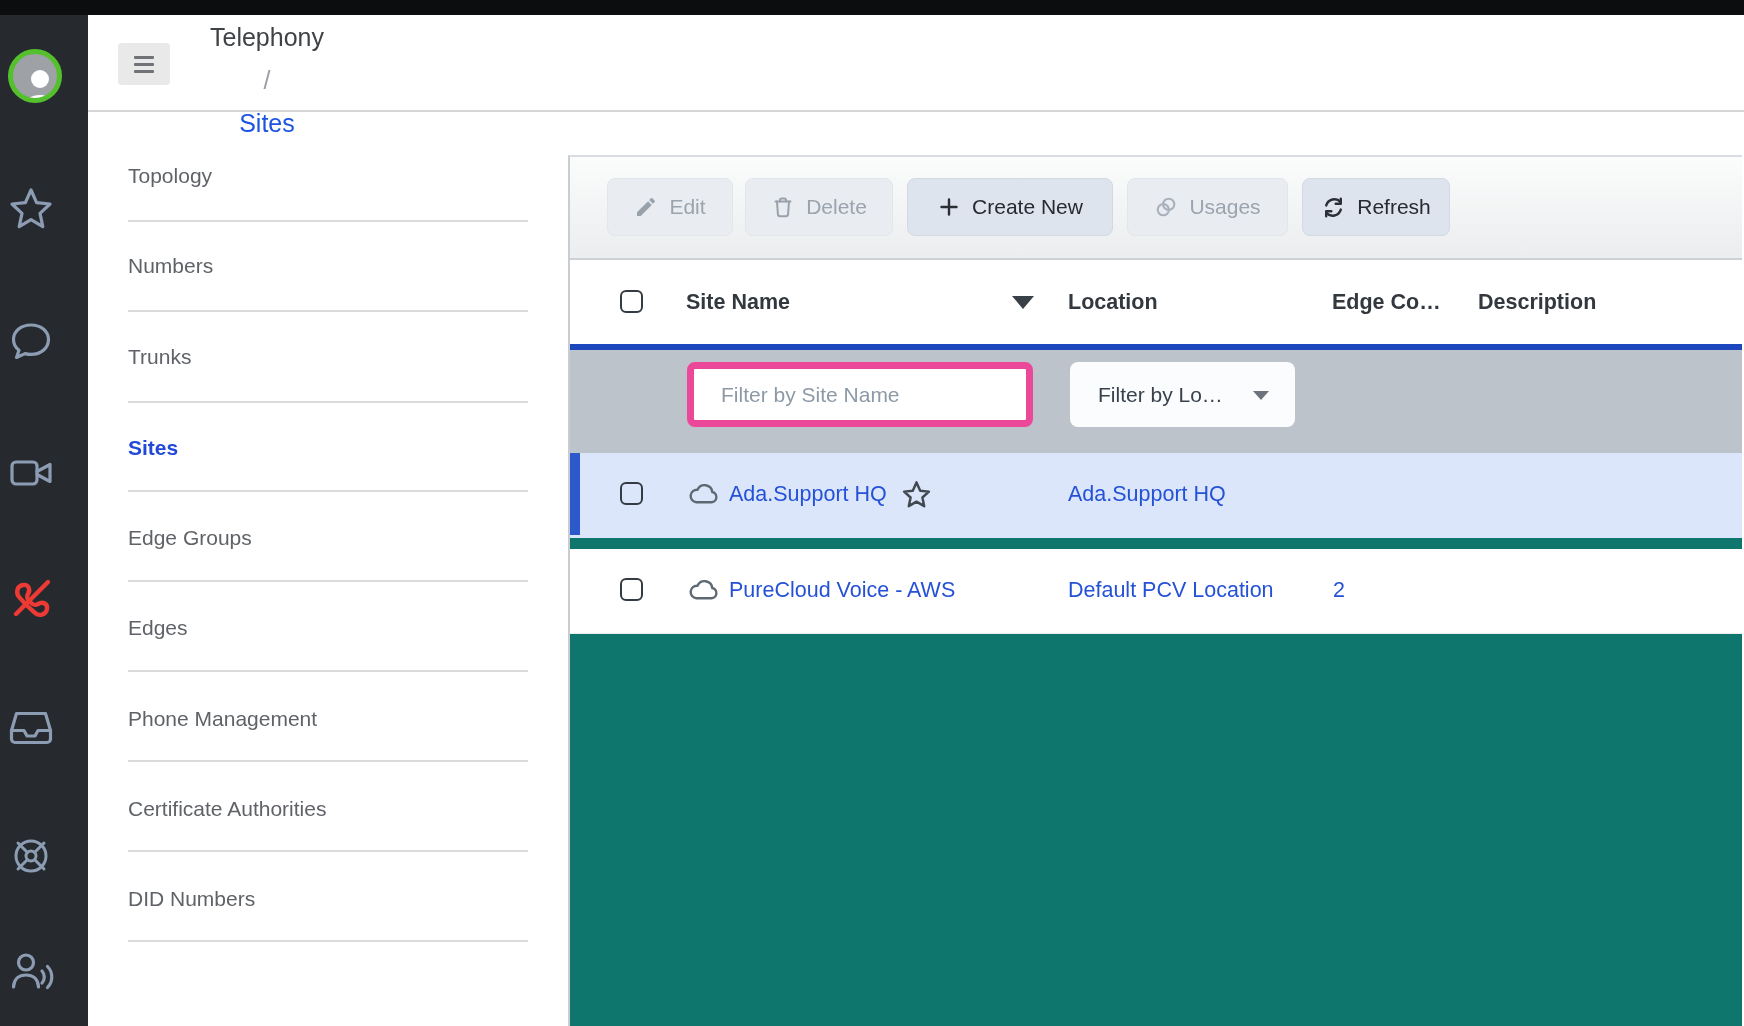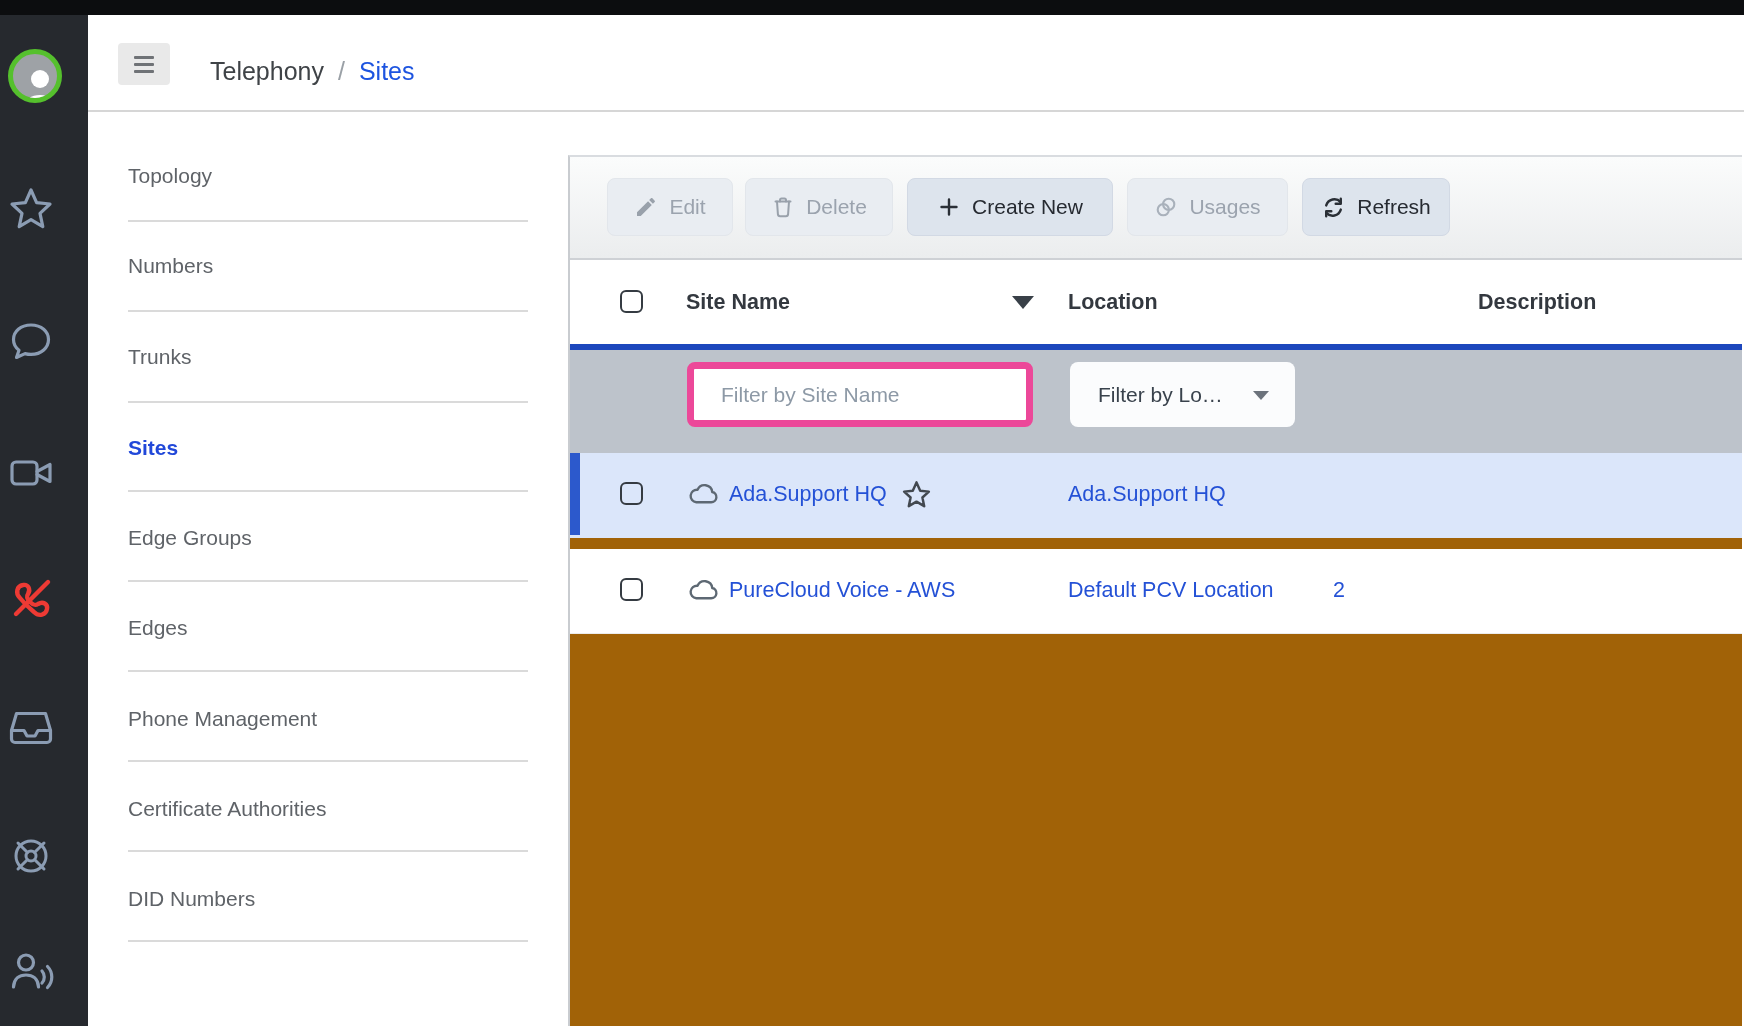--- a/index.html
+++ b/index.html
@@ -17,34 +17,34 @@
   .avatar svg { position:absolute; left:-2px; top:2px; }
   .side-icon { position:absolute; left:7px; width:48px; height:48px; cursor:pointer; }
 
   
   .header { position:absolute; left:88px; top:15px; width:1656px; height:97px; background:#ffffff;
             border-bottom:2px solid #d6d6d6; z-index:4; }
   .hamburger { position:absolute; left:30px; top:28px; width:52px; height:42px; background:#e9e9e9;
                border-radius:4px; display:flex; flex-direction:column; justify-content:center;
                align-items:center; gap:4px; cursor:pointer; }
   .hamburger span { display:block; width:20px; height:3px; background:#6f7276; border-radius:1px; }
-  .breadcrumb { position:absolute; left:122px; top:0; height:112px; display:flex; align-items:center;
-                gap:14px; font-size:25px; }
+  .breadcrumb { position:absolute; left:122px; top:8px; height:112px; display:flex; align-items:center;
+                gap:14px; font-size:25px;flex-direction:column; }
   .bc-section { color:#3f4347; }
   .bc-sep { color:#9aa0a6; }
   .bc-page { color:#1d54e0; cursor:pointer; }
 
   
   .nav-item { position:absolute; left:128px; width:400px; font-size:21px; color:#5f6368;
               line-height:26px; cursor:pointer; white-space:nowrap; }
   .nav-item.active { color:#2148d9; font-weight:bold; }
   .nav-div { position:absolute; left:128px; width:400px; height:2px; background:#dadada; }
 
   
-  .panel { position:absolute; left:568px; top:155px; width:1174px; height:871px; background:#a16207;
+  .panel { position:absolute; left:568px; top:155px; width:1174px; height:871px; background:#0f766e;
            border-left:2px solid #c9ccd0; border-top:2px solid #d9dce0; }
   .toolbar { position:absolute; left:0; top:0; width:100%; height:103px;
              background:linear-gradient(#fbfcfc, #ebedee); border-bottom:2px solid #ced1d5; }
   .tbtn { position:absolute; top:21px; height:58px; border-radius:8px; display:flex; align-items:center;
           justify-content:center; gap:11px; font-size:21px; font-family:"Liberation Sans",sans-serif; }
   .tbtn.disabled { background:#e9edf2; border:1px solid #e2e6eb; color:#9ba3ae; cursor:default; }
   .tbtn.enabled  { background:#dde4ed; border:1px solid #d2d9e4; color:#262a31; cursor:pointer; }
 
   .thead { position:absolute; left:0; top:103px; width:100%; height:84px; background:#fff; }
   .th { position:absolute; top:0; height:84px; display:flex; align-items:center;
@@ -223,20 +223,21 @@
         </svg>
         <span>Refresh</span>
       </button>
     </div>
 
     <div class="thead">
       <div class="checkbox" style="left:50px;top:30px"></div>
       <div class="th" style="left:116px">Site Name</div>
       <div class="sort-caret"></div>
       <div class="th" style="left:498px">Location</div>
+      <div class="th" style="left:762px">Edge Co…</div>
       <div class="th" style="left:908px">Description</div>
     </div>
 
     <div class="blueline"></div>
 
     <div class="filterrow">
       <input class="filter-input" type="text" placeholder="Filter by Site Name" style="">
       <div class="filter-dd">
         <span>Filter by Lo…</span>
         <span class="dd-caret"></span>

